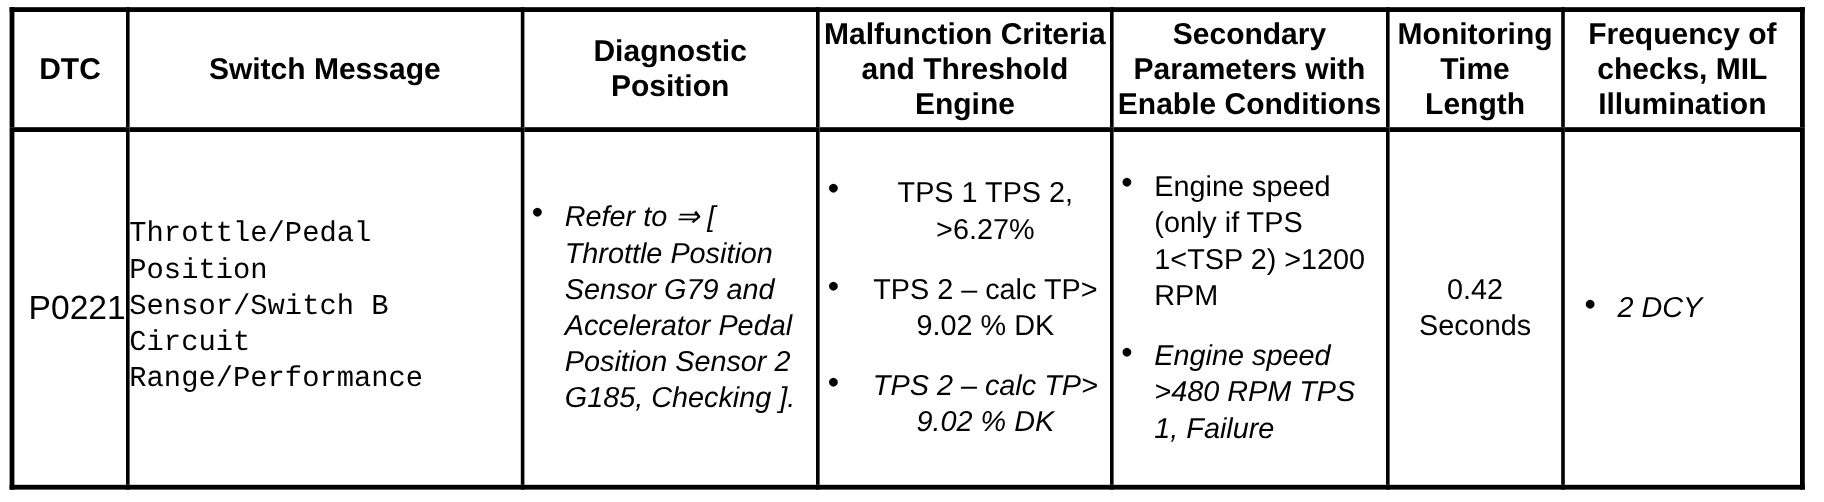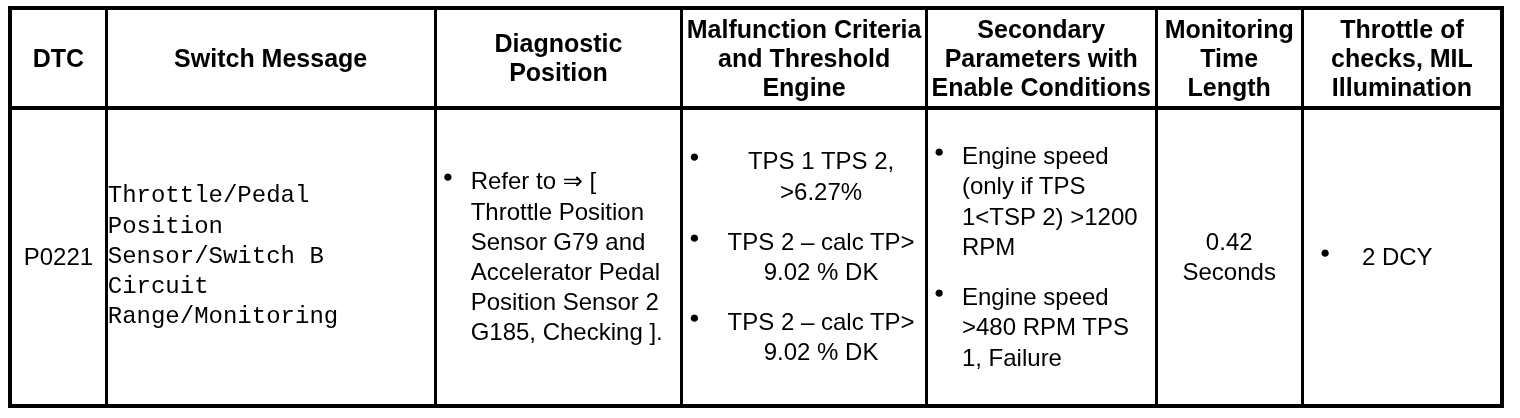--- a/index.html
+++ b/index.html
@@ -68,23 +68,23 @@
   .col-dtc        { width: 96px; }
   .col-errmsg     { width: 328px; }
   .col-diag       { width: 246px; }
   .col-malf       { width: 244px; }
   .col-secparam   { width: 229px; }
   .col-montime    { width: 146px; }
   .col-freq       { width: 199px; }
 
   
   .cell-dtc {
-    text-align: center;
+    text-align: right;
     padding-left: 14px;
-    font-size: 24px;
+    font-size: 28px;
   }
   .cell-errmsg {
     text-align: left;
     padding-left: 12px;
     font-family: Liberation Mono, monospace;
   }
   .cell-montime {
     text-align: center;
     padding-left: 10px;
   }
@@ -94,41 +94,42 @@
     margin: 0;
     padding: 0;
   }
   ul.bullets > li {
     position: relative;
     padding-left: 34px;
     margin: 0 0 20px 0;
   }
   ul.bullets > li:last-child {
     margin-bottom: 0;
+    font-style: italic;
   }
   ul.bullets > li::before {
     content: "\25CF";
     position: absolute;
     left: 6px;
     top: -2px;
     font-size: 17px;
     line-height: 1.55;
   }
 
   .diag-list > li {
     margin-bottom: 0;
   }
 
   .cell-diag   { vertical-align: top;    padding-top: 14px; }
   .cell-malf   { vertical-align: top;    padding-top: 12px; text-align: center; }
   .cell-sec    { vertical-align: top;    padding-top: 12px; }
   .cell-freq   { vertical-align: middle; }
 
   .cell-freq ul.bullets > li {
-    padding-left: 58px;
+    padding-left: 44px;
   }
   .cell-freq ul.bullets > li::before {
     left: 16px;
   }
 
   .line { display: block; }
 </style>
 </head>
 <body>
 
@@ -164,35 +165,35 @@
           <span class="line">Secondary</span>
           <span class="line">Parameters with</span>
           <span class="line">Enable Conditions</span>
         </th>
         <th>
           <span class="line">Monitoring</span>
           <span class="line">Time</span>
           <span class="line">Length</span>
         </th>
         <th>
-          <span class="line">Throttle of</span>
+          <span class="line">Frequency of</span>
           <span class="line">checks, MIL</span>
           <span class="line">Illumination</span>
         </th>
       </tr>
     </thead>
     <tbody>
       <tr>
         <td class="cell-dtc">
           <span>P0221</span>
         </td>
         <td class="cell-errmsg">
           <span class="line">Throttle/Pedal Position</span>
           <span class="line">Sensor/Switch B Circuit</span>
-          <span class="line">Range/Monitoring</span>
+          <span class="line">Range/Performance</span>
         </td>
         <td class="cell-diag">
           <ul class="bullets diag-list">
             <li>Refer to ⇒ [ Throttle Position Sensor G79 and Accelerator Pedal Position Sensor 2 G185, Checking ].</li>
           </ul>
         </td>
         <td class="cell-malf">
           <ul class="bullets">
             <li>TPS 1 TPS 2, &gt;6.27%</li>
             <li>TPS 2 – calc TP&gt; 9.02 % DK</li>

